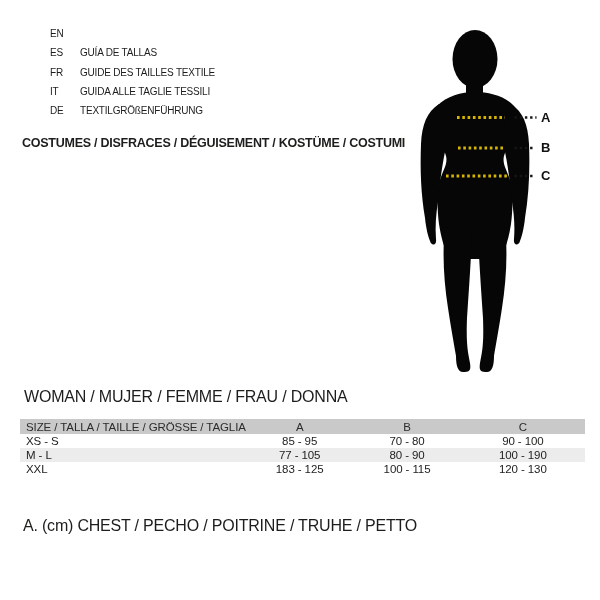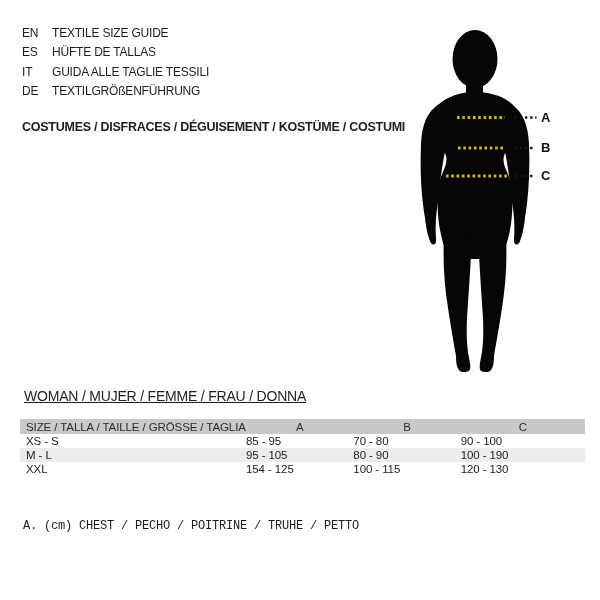--- a/index.html
+++ b/index.html
@@ -3,69 +3,72 @@
 <meta charset="utf-8">
 <style>
   html,body{margin:0;padding:0;background:#fff;}
   #sheet{
     position:relative;width:600px;height:600px;background:#ffffff;
     font-family:"Liberation Sans","DejaVu Sans",sans-serif;
     color:#1d1d1b;overflow:hidden;
   }
   
   .lang-list{position:absolute;left:22px;top:24px;}
-  .lang-row{display:flex;line-height:19.3px;font-size:12px;font-weight:500;letter-spacing:-0.2px;}
+  .lang-row{display:flex;line-height:19.3px;font-size:10px;font-weight:500;letter-spacing:-0.2px;margin-left:28px;}
   .lang-code{width:30px;flex:0 0 30px;}
   
   .category-title{
-    position:absolute;left:22px;top:120px;font-size:12.5px;font-weight:700;
+    position:absolute;left:22px;top:136px;font-size:12.5px;font-weight:700;
     letter-spacing:-0.25px;white-space:nowrap;
   }
   
   .figure{position:absolute;left:415px;top:22px;width:180px;height:365px;}
   .figure svg{display:block;}
   .measure-letter{
     position:absolute;left:126px;font-size:13px;font-weight:700;color:#111;
     line-height:17px;
   }
   .ml-a{top:87px;} .ml-b{top:117px;} .ml-c{top:145px;}
   
-  .table-title{position:absolute;left:24px;top:388px;font-size:14px;font-weight:500;letter-spacing:-0.2px;text-decoration:underline;}
+  .table-title{position:absolute;left:24px;top:388px;font-size:16px;font-weight:500;letter-spacing:-0.2px;}
   table.size-table{
     position:absolute;left:20px;top:419px;width:565px;border-collapse:collapse;
     font-size:11.5px;table-layout:fixed;
   }
   table.size-table th,table.size-table td{
     padding:0;font-weight:400;letter-spacing:-0.1px;white-space:nowrap;
   }
   table.size-table th{background:#c9c9c9;height:15px;text-align:center;color:#2b2b2b;}
-  table.size-table td{height:14px;color:#1d1d1b;}
+  table.size-table td{height:14px;text-align:center;color:#1d1d1b;}
   table.size-table th:first-child,table.size-table td:first-child{text-align:left;padding-left:6px;}
   table.size-table col.c-size{width:40%;}
   table.size-table col.c-a{width:19%;}
   table.size-table col.c-b{width:19%;}
   table.size-table col.c-c{width:22%;}
   table.size-table tbody tr:nth-child(even){background:#ececec;}
   
   .legend{position:absolute;left:23px;top:513px;}
-  .note-line{line-height:26.5px;font-size:12px;letter-spacing:-0.2px;white-space:nowrap;font-family:Liberation Mono, monospace;}
+  .note-line{line-height:26.5px;font-size:16px;letter-spacing:-0.2px;white-space:nowrap;}
 </style>
 </head>
 <body>
 
 <div id="sheet">
 
   <div class="lang-list">
     <div class="lang-row">
       <span class="lang-code">EN</span>
-      <span class="lang-label">TEXTILE SIZE GUIDE</span>
     </div>
     <div class="lang-row">
       <span class="lang-code">ES</span>
-      <span class="lang-label">HÜFTE DE TALLAS</span>
+      <span class="lang-label">GUÍA DE TALLAS</span>
+    </div>
+    <div class="lang-row">
+      <span class="lang-code">FR</span>
+      <span class="lang-label">GUIDE DES TAILLES TEXTILE</span>
     </div>
     <div class="lang-row">
       <span class="lang-code">IT</span>
       <span class="lang-label">GUIDA ALLE TAGLIE TESSILI</span>
     </div>
     <div class="lang-row">
       <span class="lang-code">DE</span>
       <span class="lang-label">TEXTILGRÖßENFÜHRUNG</span>
     </div>
   </div>
@@ -154,27 +157,27 @@
     </thead>
     <tbody>
       <tr>
         <td>XS - S</td>
         <td>85 - 95</td>
         <td>70 - 80</td>
         <td>90 - 100</td>
       </tr>
       <tr>
         <td>M - L</td>
-        <td>95 - 105</td>
+        <td>77 - 105</td>
         <td>80 - 90</td>
         <td>100 - 190</td>
       </tr>
       <tr>
         <td>XXL</td>
-        <td>154 - 125</td>
+        <td>183 - 125</td>
         <td>100 - 115</td>
         <td>120 - 130</td>
       </tr>
     </tbody>
   </table>
 
   <div class="legend">
     <div class="note-line">A. (cm) CHEST / PECHO / POITRINE / TRUHE / PETTO</div>
   </div>
 

